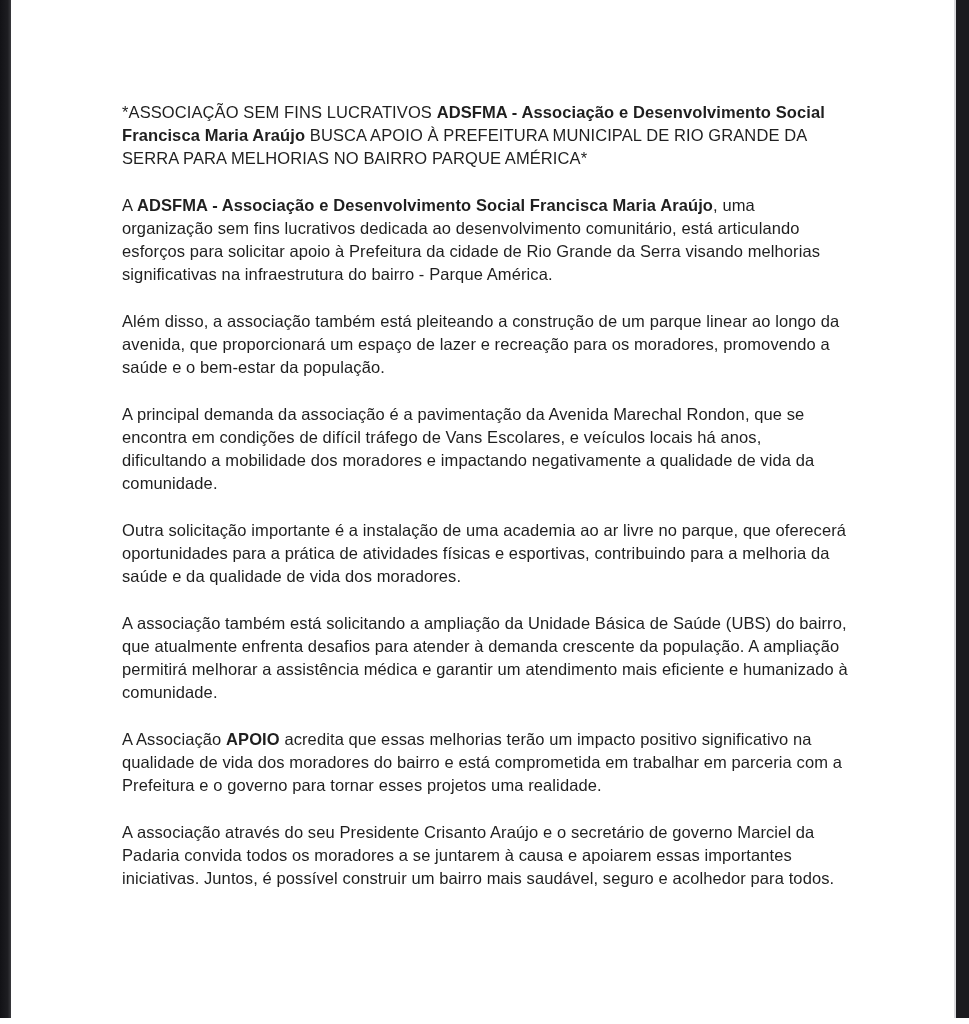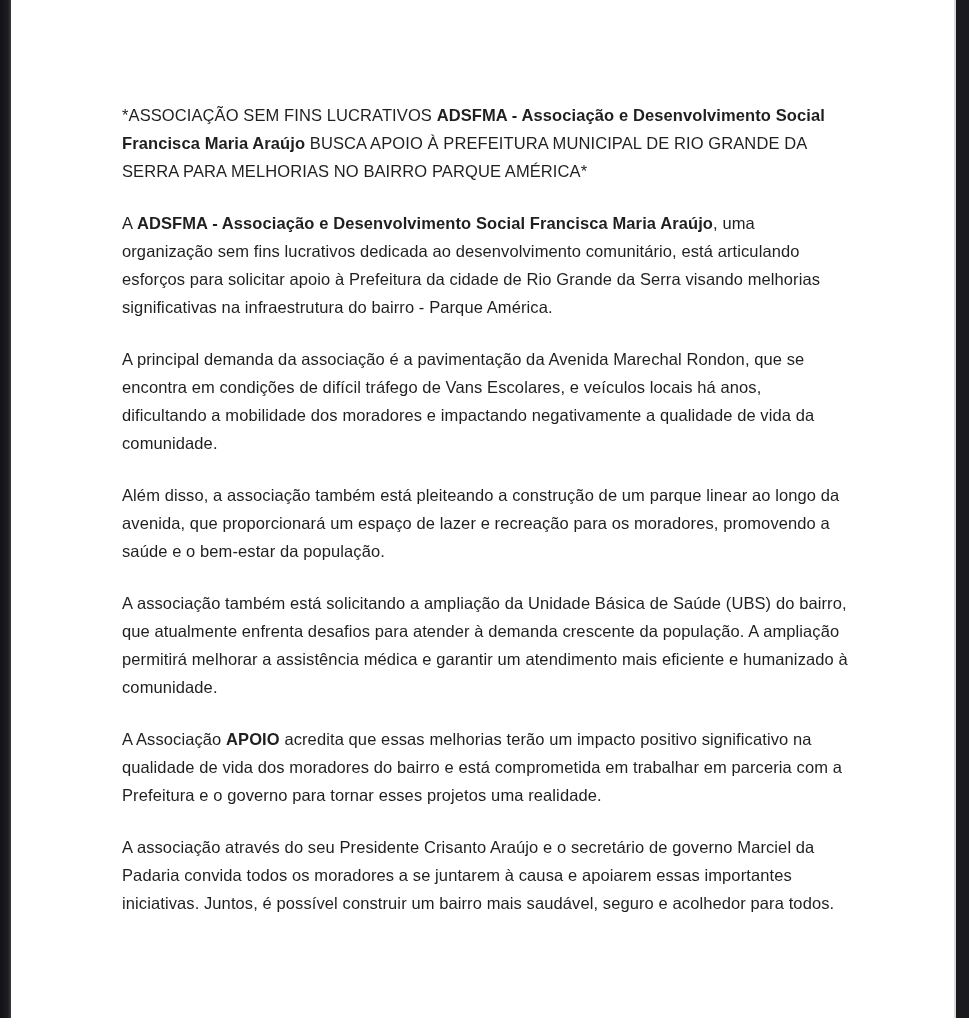--- a/index.html
+++ b/index.html
@@ -28,41 +28,42 @@
     background: #1b1b1f;
     border-left: 2px solid #d9d9dc;
   }
   .doc {
     position: absolute;
     left: 122px;
     top: 101px;
     width: 728px;
     color: #1f1f1f;
     font-size: 16.5px;
-    line-height: 28px;
+    line-height: 23px;
     letter-spacing: 0.1px;
   }
   .doc .heading,
   .doc p {
     margin: 0 0 24px 0;
     font-weight: 400;
   }
   .doc b { font-weight: 700; }
 </style>
 </head>
 <body>
 
 <div class="screen">
   <div class="edge-bar left"></div>
   <div class="edge-bar right"></div>
 
   <div class="doc">
     <div class="heading"><span>*ASSOCIAÇÃO SEM FINS LUCRATIVOS </span><b>ADSFMA - Associação e Desenvolvimento Social Francisca Maria Araújo</b><span> BUSCA APOIO À PREFEITURA MUNICIPAL DE RIO GRANDE DA SERRA PARA MELHORIAS NO BAIRRO PARQUE AMÉRICA*</span></div>
     <div>
         <p><span>A </span><b>ADSFMA - Associação e Desenvolvimento Social Francisca Maria Araújo</b><span>, uma organização sem fins lucrativos dedicada ao desenvolvimento comunitário, está articulando esforços para solicitar apoio à Prefeitura da cidade de Rio Grande da Serra visando melhorias significativas na infraestrutura do bairro - Parque América.</span></p>
+        <p><span>Além disso, a associação também está pleiteando a construção de um parque linear ao longo da avenida, que proporcionará um espaço de lazer e recreação para os moradores, promovendo a saúde e o bem-estar da população.</span></p>
         <p><span>A principal demanda da associação é a pavimentação da Avenida Marechal Rondon, que se encontra em condições de difícil tráfego de Vans Escolares, e veículos locais há anos, dificultando a mobilidade dos moradores e impactando negativamente a qualidade de vida da comunidade.</span></p>
-        <p><span>Além disso, a associação também está pleiteando a construção de um parque linear ao longo da avenida, que proporcionará um espaço de lazer e recreação para os moradores, promovendo a saúde e o bem-estar da população.</span></p>
+        <p><span>Outra solicitação importante é a instalação de uma academia ao ar livre no parque, que oferecerá oportunidades para a prática de atividades físicas e esportivas, contribuindo para a melhoria da saúde e da qualidade de vida dos moradores.</span></p>
         <p><span>A associação também está solicitando a ampliação da Unidade Básica de Saúde (UBS) do bairro, que atualmente enfrenta desafios para atender à demanda crescente da população. A ampliação permitirá melhorar a assistência médica e garantir um atendimento mais eficiente e humanizado à comunidade.</span></p>
         <p><span>A Associação </span><b>APOIO</b><span> acredita que essas melhorias terão um impacto positivo significativo na qualidade de vida dos moradores do bairro e está comprometida em trabalhar em parceria com a Prefeitura e o governo para tornar esses projetos uma realidade.</span></p>
         <p><span>A associação através do seu Presidente Crisanto Araújo e o secretário de governo Marciel da Padaria convida todos os moradores a se juntarem à causa e apoiarem essas importantes iniciativas. Juntos, é possível construir um bairro mais saudável, seguro e acolhedor para todos.</span></p>
       </div>
   </div>
 </div>
 
 </body></html>

